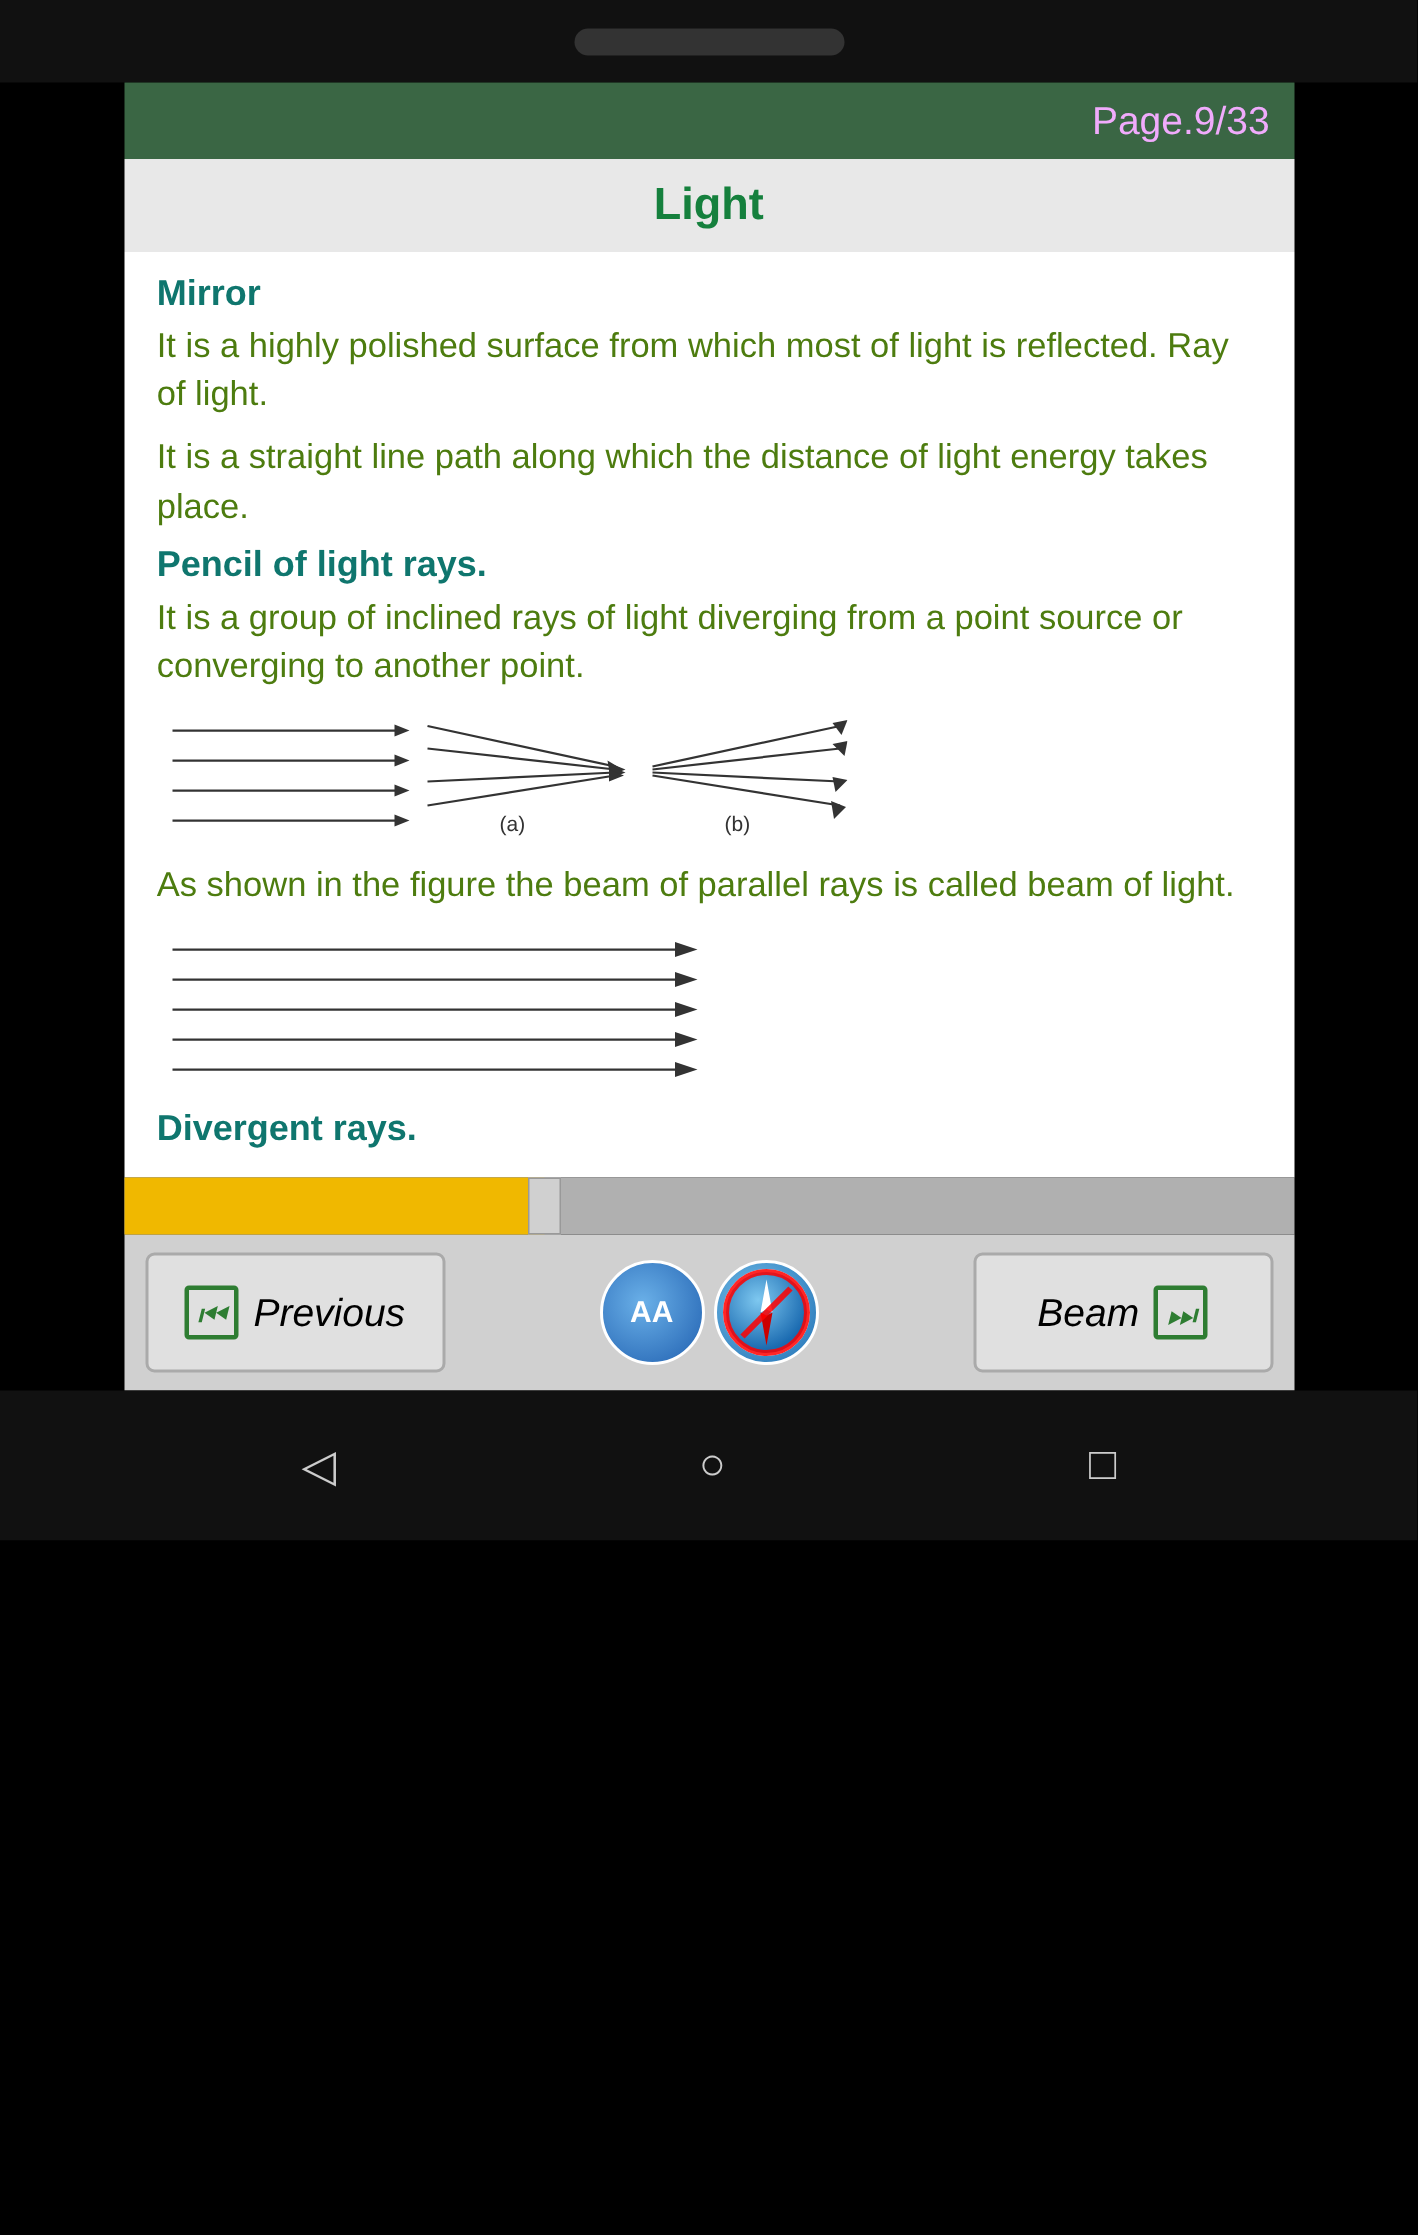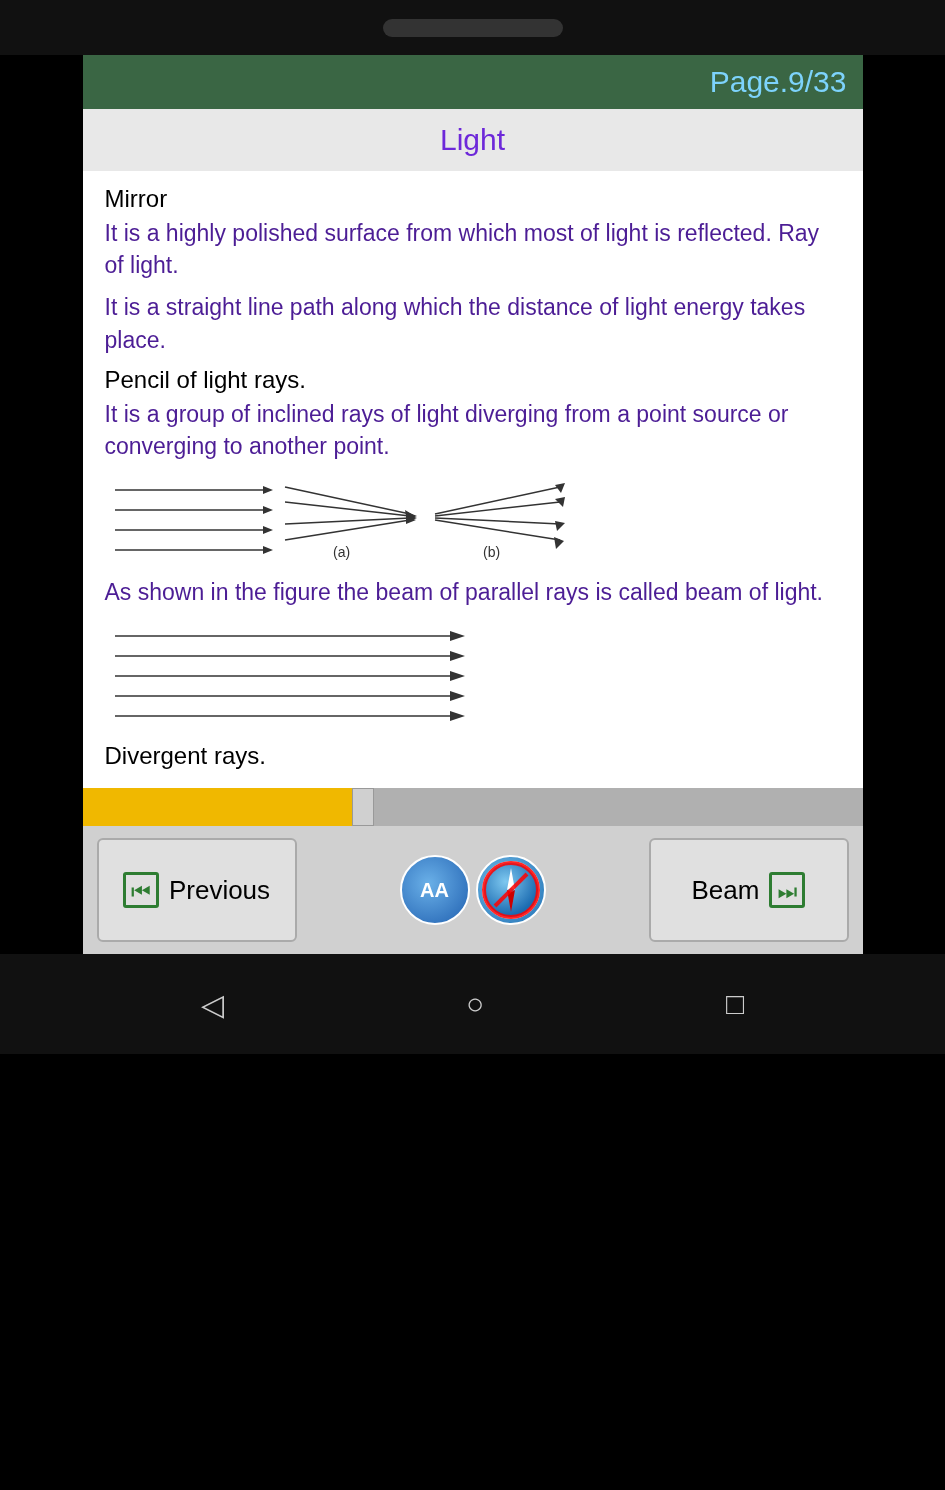--- a/index.html
+++ b/index.html
@@ -40,56 +40,56 @@
     
     .page-header {
       background: #3a6644;
       width: 100%;
       padding: 10px 16px;
       display: flex;
       justify-content: flex-end;
       align-items: center;
     }
     .page-number {
-      color: #7dd3fc;
-      font-size: 30px;
+      color: #f0abfc;
+      font-size: 26px;
       font-weight: normal;
     }
 
     
     .title-bar {
       background: #e8e8e8;
       width: 100%;
       padding: 14px;
       text-align: center;
     }
     .title-text {
-      color: #6d28d9;
+      color: #15803d;
       font-size: 30px;
-      font-weight: normal;
+      font-weight: bold;
     }
 
     
     .content-area {
       background: #fff;
       width: 100%;
       padding: 14px 22px;
       flex: 1;
       overflow: hidden;
     }
 
     .section-heading {
       font-size: 24px;
-      font-weight: normal;
-      color: #000000;
+      font-weight: bold;
+      color: #0f766e;
       margin-bottom: 4px;
     }
     .section-text {
       font-size: 23px;
-      color: #4c1d95;
+      color: #4d7c0f;
       line-height: 1.4;
       margin-bottom: 10px;
     }
 
     
     .diagram-pencil {
       margin: 8px 0 14px 0;
       display: block;
     }
     .diagram-beam {
@@ -126,30 +126,31 @@
       width: 100%;
       padding: 12px 14px;
       display: flex;
       align-items: center;
       justify-content: space-between;
     }
     .nav-btn {
       background: #e0e0e0;
       border: 2px solid #aaa;
       border-radius: 6px;
-      padding: 32px 24px;
+      padding: 20px 24px;
       font-size: 26px;
       font-weight: normal;
       color: #000;
       display: flex;
       align-items: center;
       gap: 10px;
       cursor: pointer;
       min-width: 200px;
       justify-content: center;
+      font-style: italic;
     }
     .nav-btn-icon {
       width: 36px;
       height: 36px;
       border: 3px solid #2e7d32;
       border-radius: 3px;
       display: flex;
       align-items: center;
       justify-content: center;
     }

